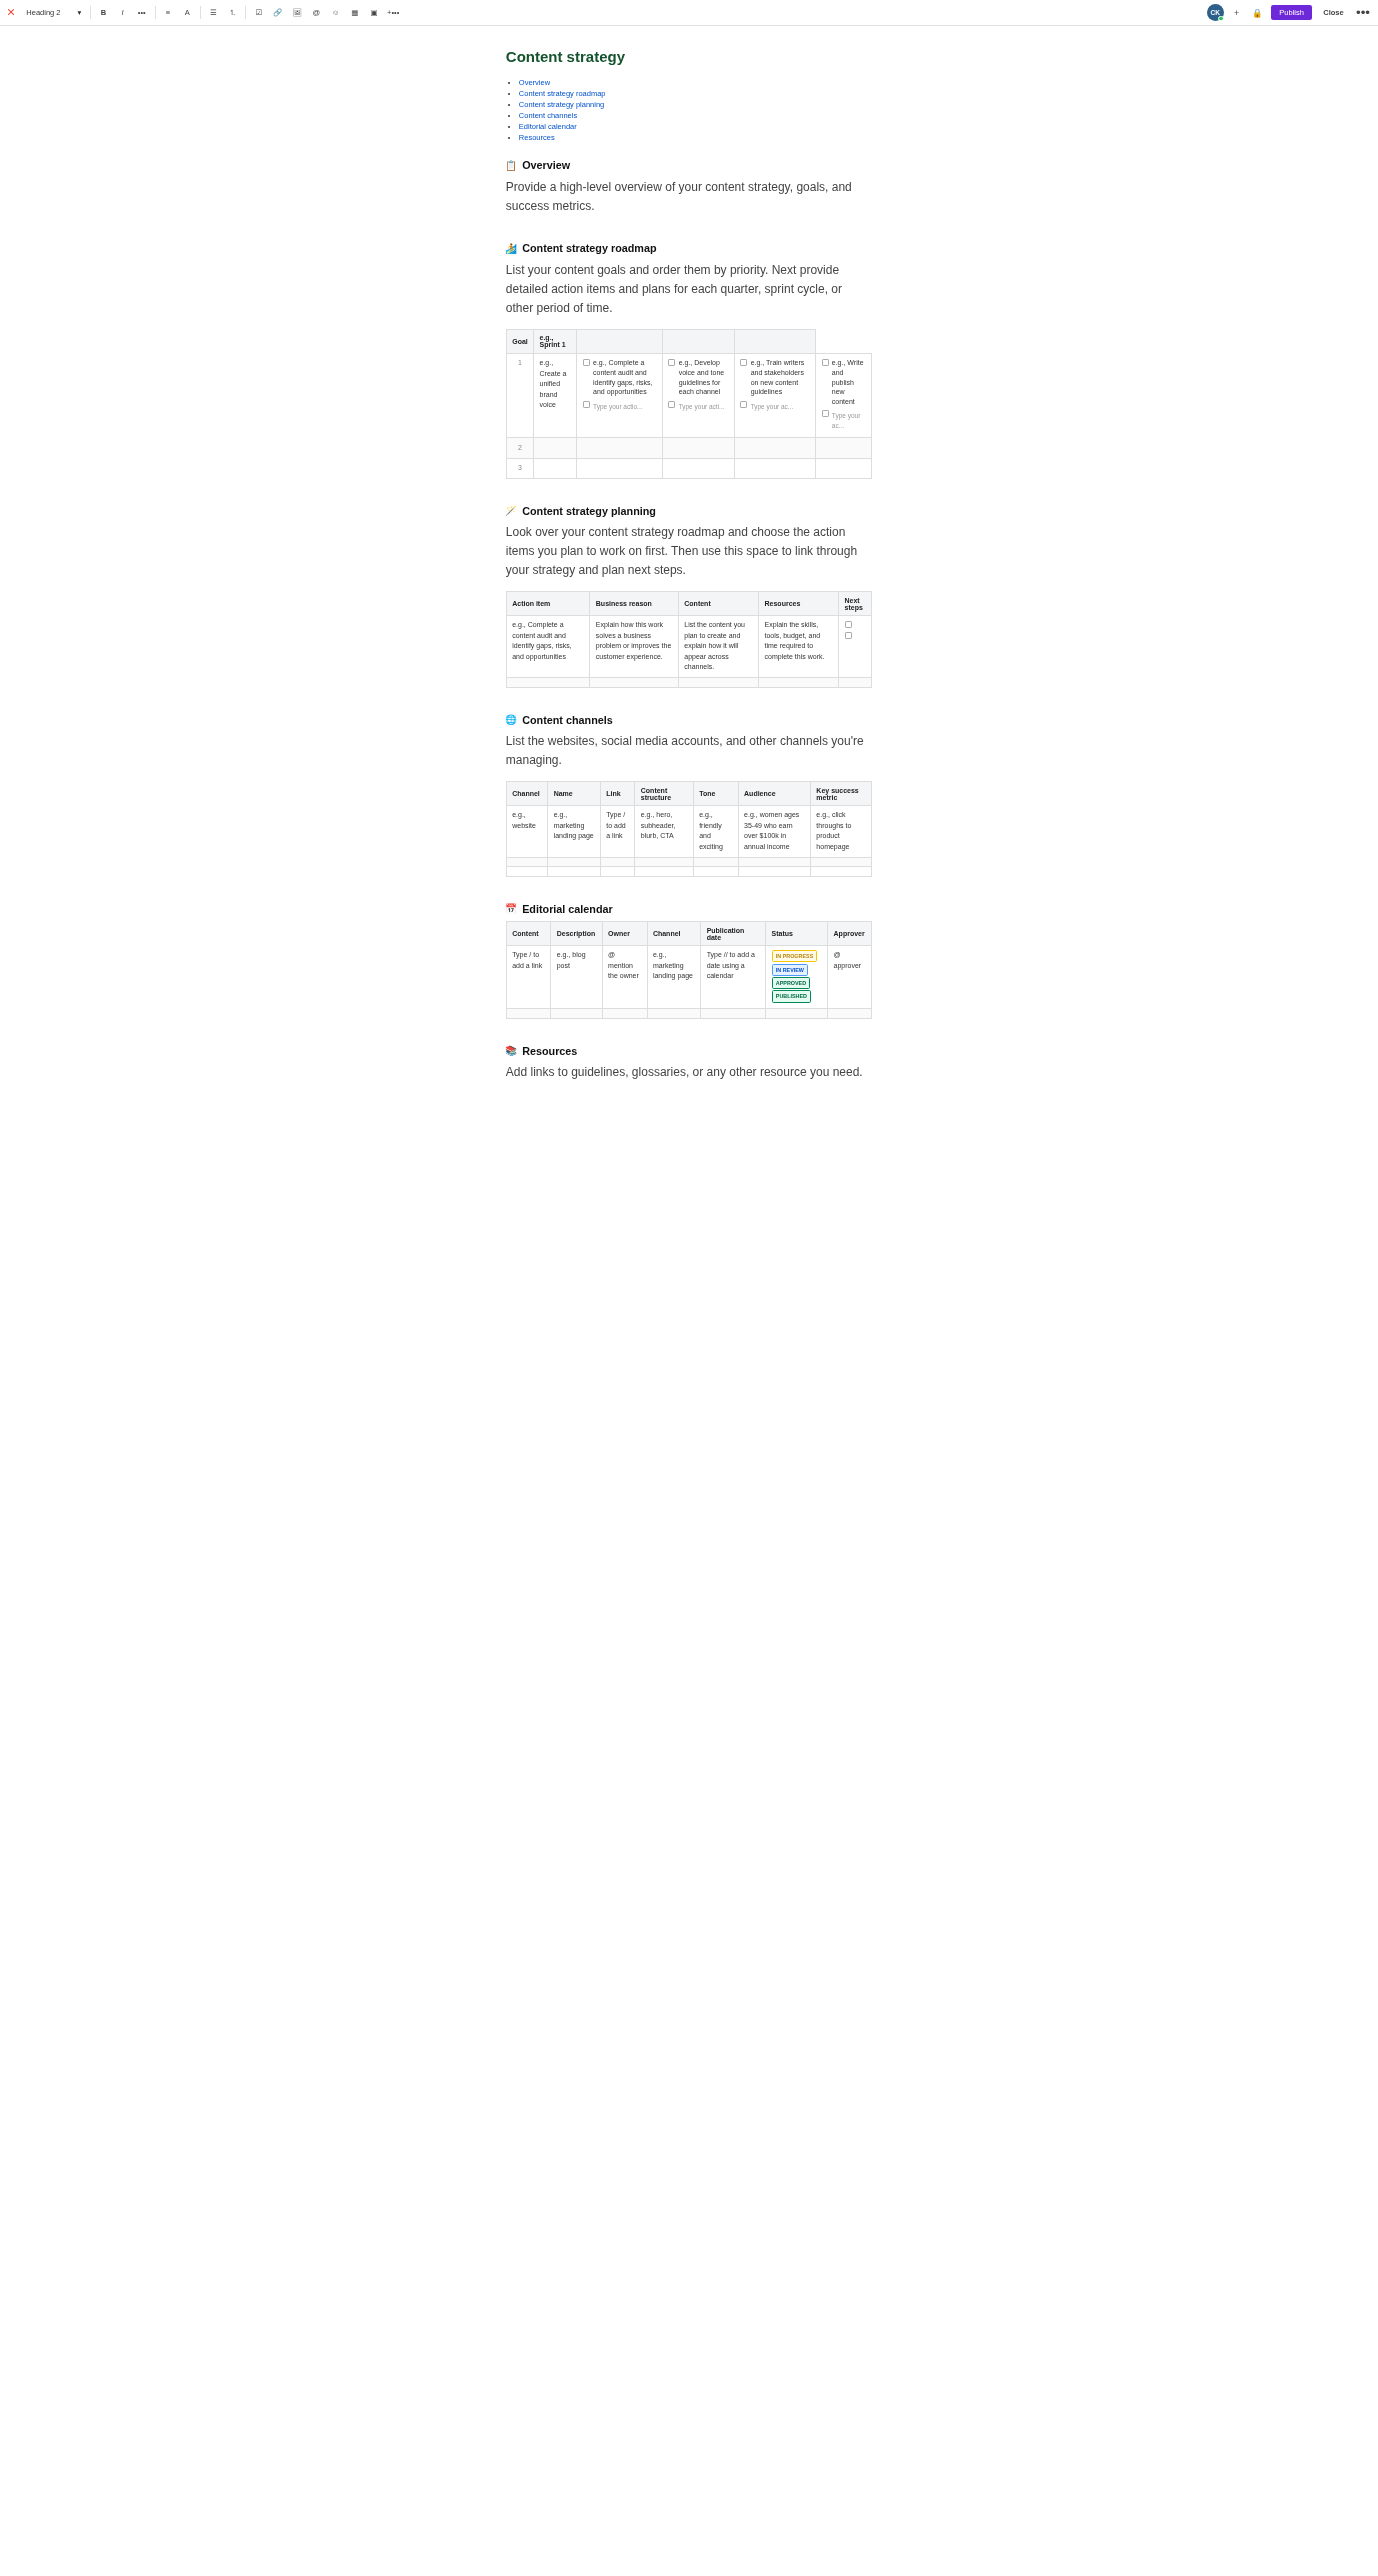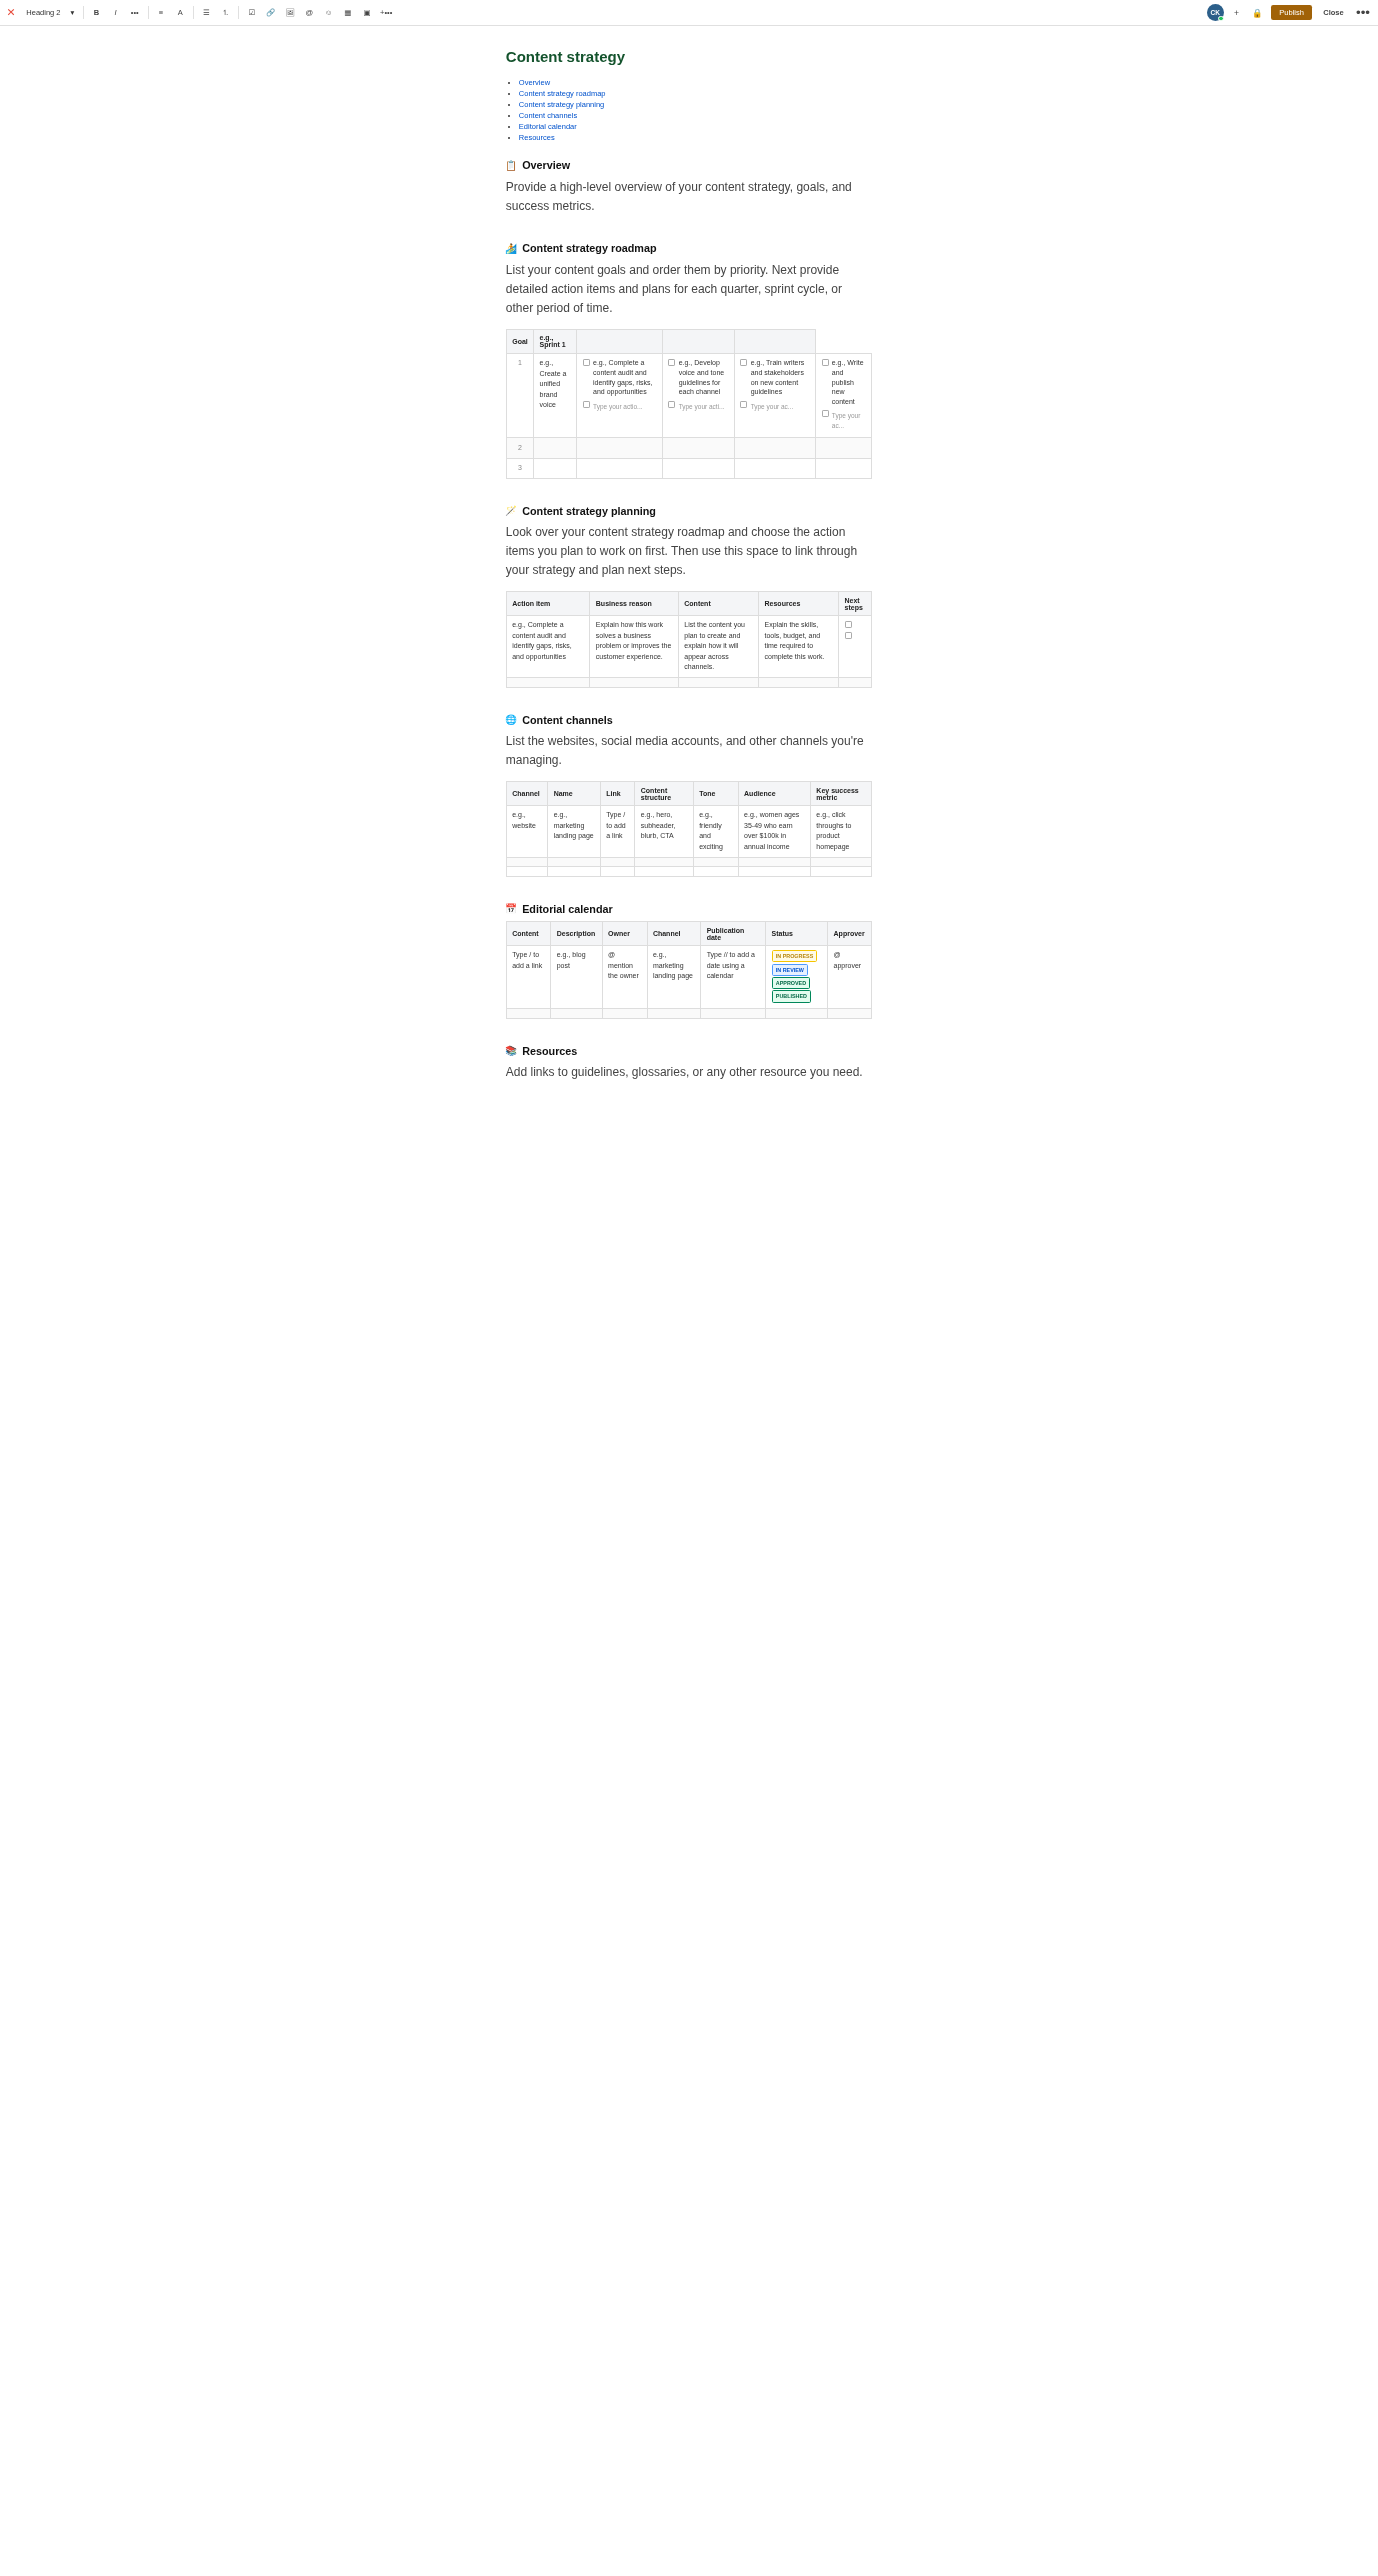--- a/index.html
+++ b/index.html
@@ -15,21 +15,21 @@
       background: #fff;
       position: sticky;
       top: 0;
       z-index: 100;
       gap: 2.2px;
     }
     .toolbar-logo { margin-right: 4.3px; color: #e74c3c; font-size: 10.8px; }
     .toolbar-heading-select {
       display: flex;
       align-items: center;
-      gap: 10px;
+      gap: 17px;
       padding: 2.2px 4.3px;
       border: none;
       background: transparent;
       cursor: pointer;
       font-size: 7.5px;
       color: #333;
       border-radius: 2.2px;
     }
     .toolbar-divider { width: 0.5px; height: 13px; background: #e0e0e0; margin: 0 2.2px; }
     .toolbar-btn {
@@ -57,21 +57,21 @@
     .avatar-badge {
       position: absolute; bottom: 0; right: 0; width: 5.4px; height: 5.4px;
       background: #22c55e; border-radius: 50%; border: 0.5px solid #fff;
     }
     .toolbar-icon-btn {
       display: flex; align-items: center; justify-content: center;
       width: 17px; height: 17px; border: none; background: transparent;
       cursor: pointer; border-radius: 2.2px; color: #444; font-size: 8.6px;
     }
     .publish-btn {
-      padding: 3.2px 8.6px; background: #a16207; color: #fff; border: none;
+      padding: 3.2px 8.6px; background: #6d28d9; color: #fff; border: none;
       border-radius: 2.2px; cursor: pointer; font-size: 7.5px; font-weight: 500;
     }
     .close-btn {
       padding: 3.2px 6.5px; background: transparent; border: none;
       cursor: pointer; font-size: 7.5px; color: #444; font-weight: bold;
     }
     .more-btn {
       display: flex; align-items: center; justify-content: center;
       width: 17px; height: 17px; border: none; background: transparent;
       cursor: pointer; border-radius: 2.2px; color: #444;

